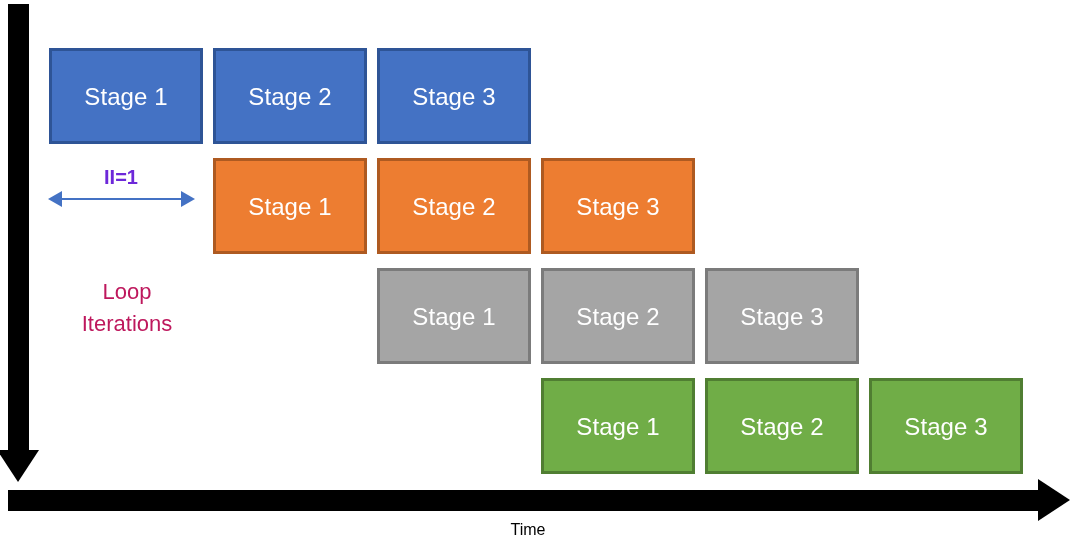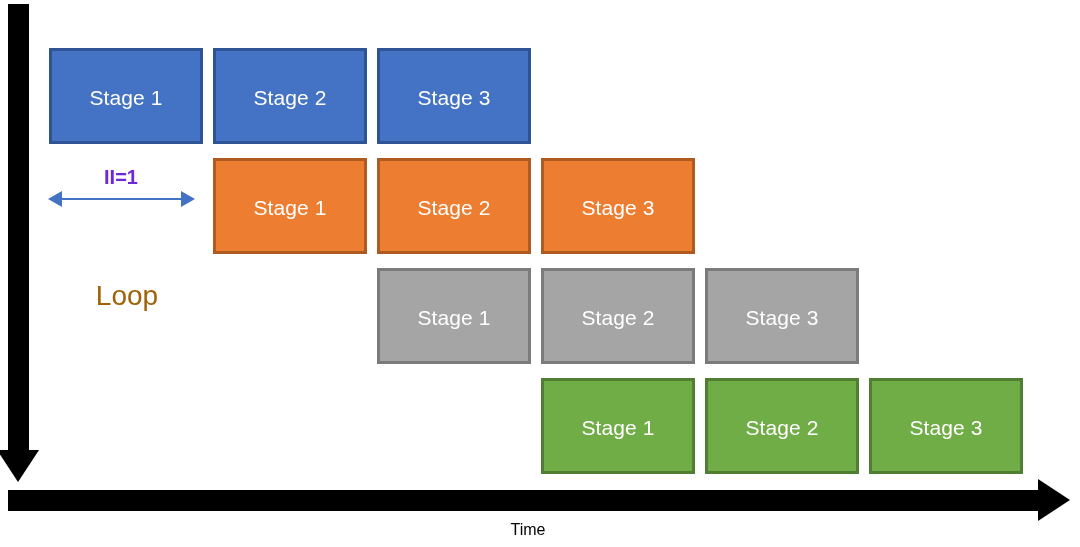--- a/index.html
+++ b/index.html
@@ -19,21 +19,21 @@
     overflow: hidden;
   }
   
   .stage-box {
     position: absolute;
     box-sizing: border-box;
     display: flex;
     align-items: center;
     justify-content: center;
     color: #ffffff;
-    font-size: 21px;
+    font-size: 24px;
     font-family: "Liberation Sans", sans-serif;
     letter-spacing: 0.1px;
     line-height: 1;
   }
   .stage-label {
     display: block;
     transform: translateY(1px);
   }
   
   .v-axis-shaft {
@@ -95,41 +95,42 @@
   .axis-text {
     position: absolute;
     color: #000000;
     font-size: 16px;
     font-family: "Liberation Sans", sans-serif;
     white-space: nowrap;
     text-align: center;
   }
   .loop-label {
     position: absolute;
-    color: #a16207;
-    font-size: 28px;
+    color: #be185d;
+    font-size: 22px;
     font-family: "Liberation Sans", sans-serif;
     text-align: center;
     line-height: 1.45;
   }
 </style>
 </head>
 <body>
 
 <div id="canvas">
 
   <div class="v-axis-shaft" style="left:8px; top:4px; width:21px; height:452px;"></div>
   <div class="v-axis-head" style="left:-3px; top:450px;"></div>
 
   <div class="h-axis-shaft" style="left:8px; top:490px; width:1032px; height:21px;"></div>
   <div class="h-axis-head" style="left:1038px; top:479px;"></div>
   <div class="axis-text" style="left:478px; top:521px; width:100px;">Time</div>
 
   <div class="loop-label" style="left:47px; top:276px; width:160px;">
     <div>Loop</div>
+    <div>Iterations</div>
   </div>
 
   <div class="ii-label" style="left:71px; top:166px; width:100px;">II=1</div>
   <div class="ii-head-left" style="left:48px; top:191px;"></div>
   <div class="ii-line" style="left:59px; top:198px; width:124px;"></div>
   <div class="ii-head-right" style="left:181px; top:191px;"></div>
 
   <div id="rows-layer">
       <div class="stage-box" style="left: 49px; top: 48px; width: 154px; height: 96px; background: rgb(68, 114, 196); border: 3px solid rgb(46, 84, 150); color: rgb(255, 255, 255);">
         <span class="stage-label">Stage 1</span>

